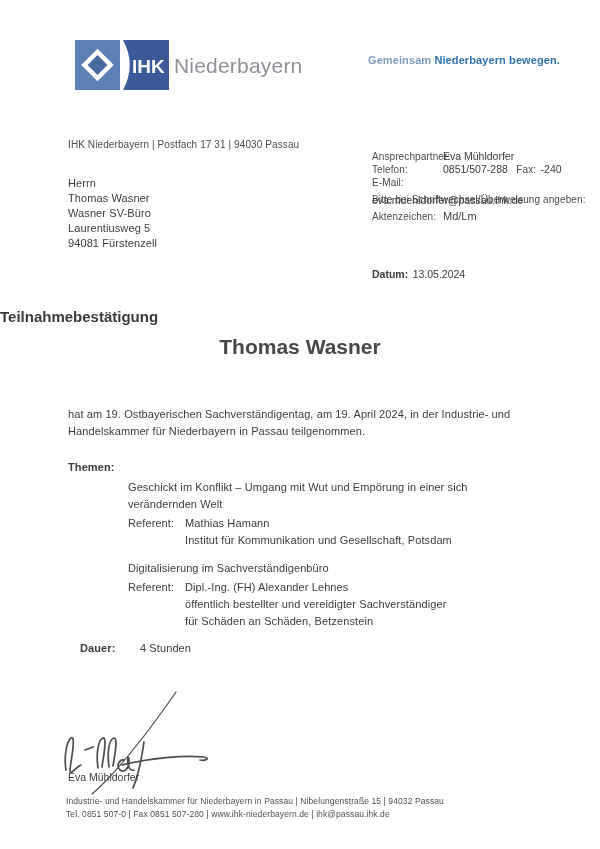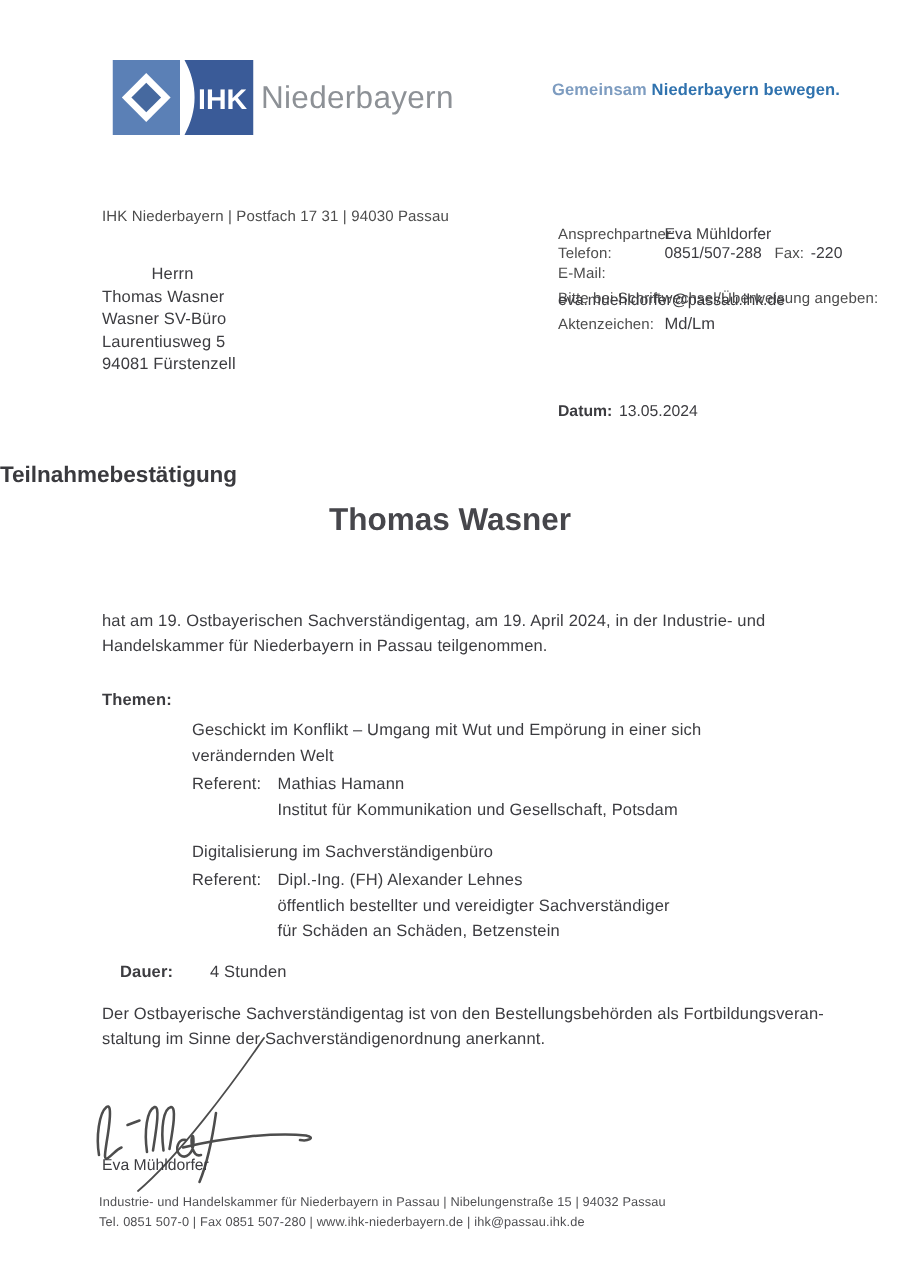--- a/index.html
+++ b/index.html
@@ -40,34 +40,34 @@
   <div class="abs" id="logo-region-text" style="left:174px; top:54px;">Niederbayern</div>
 
   <div class="abs" id="slogan" style="right:40px; top:54px; text-align:right;">
     <span style="color:#7d9cc0;">Gemeinsam</span>
     <span style="color:#2f72ae;">Niederbayern bewegen.</span>
   </div>
 
   <div class="abs small-lbl" style="left:68px; top:139px;">IHK Niederbayern | Postfach 17 31 | 94030 Passau</div>
 
   <div class="abs" style="left:68px; top:176px;">
-    <div class="body-txt" style="line-height:15px;margin-left:33px;">Herrn</div>
+    <div class="body-txt" style="line-height:15px;">Herrn</div>
     <div class="body-txt" style="line-height:15px;">Thomas Wasner</div>
     <div class="body-txt" style="line-height:15px;">Wasner SV-Büro</div>
     <div class="body-txt" style="line-height:15px;">Laurentiusweg 5</div>
     <div class="body-txt" style="line-height:15px;">94081 Fürstenzell</div>
   </div>
 
   <div class="contact-row" style="top:146px;">
     <span class="lbl small-lbl">Ansprechpartner:</span><span class="val">Eva Mühldorfer</span>
   </div>
   <div class="contact-row" style="top:159px;">
     <span class="lbl small-lbl">Telefon:</span><span class="val">0851/507-288</span>
     <span class="small-lbl" style="margin-left:4px;">Fax:</span>
-    <span class="val">-220</span>
+    <span class="val">-240</span>
   </div>
   <div class="contact-row small-lbl" style="top:194px;">Bitte bei Schriftwechsel/Überweisung angeben:</div>
   <div class="contact-row" style="top:172px;">
     <span class="lbl small-lbl">E-Mail:</span><span class="val">eva.muehldorfer@passau.ihk.de</span>
   </div>
   <div class="contact-row" style="top:206px;">
     <span class="lbl small-lbl">Aktenzeichen:</span><span class="val" style="font-size:11px;">Md/Lm</span>
   </div>
   <div class="contact-row" style="top:264px;">
     <span class="val bold">Datum:</span>
@@ -99,24 +99,20 @@
       <span class="body-txt" style="display:inline-block; width:57px;">Referent:</span><span class="body-txt">Dipl.-Ing. (FH) Alexander Lehnes</span>
     </div>
     <div class="body-txt" style="margin-left:57px;">öffentlich bestellter und vereidigter Sachverständiger</div>
     <div class="body-txt" style="margin-left:57px;">für Schäden an Schäden, Betzenstein</div>
   </div>
 
   <div class="abs" style="left:68px; top:638px;">
     <span class="body-txt bold" style="display:inline-block; width:60px;padding-left:12px;">Dauer:</span><span class="body-txt">4 Stunden</span>
   </div>
 
-  <div class="abs" style="left:68px; top:668px;">
-    <div class="body-txt">Der Ostbayerische Sachverständigentag ist von den Bestellungsbehörden als Fortbildungsveran-</div>
-    <div class="body-txt">staltung im Sinne der Sachverständigenordnung anerkannt.</div>
-  </div>
 
   <svg class="abs" style="left:52px; top:688px;" width="215" height="108" viewBox="0 0 215 108">
     <g fill="none" stroke="#4d4d4d" stroke-linecap="round" stroke-linejoin="round">
       <path d="M124,4 C102,36 66,84 40,106" stroke-width="1.2"></path>
       <path d="M14,82 C12,70 14,54 19,50 C23,47 21,62 19,74 C18,81 17,86 20,84 C23,82 26,78 29,77" stroke-width="1.7"></path>
       <path d="M33,62 L41,59" stroke-width="1.7"></path>
       <path d="M46,80 C44,66 46,52 51,50 C55,49 52,66 50,79" stroke-width="1.7"></path>
       <path d="M57,79 C55,64 57,51 62,50 C66,50 63,66 61,78" stroke-width="1.7"></path>
       <path d="M72,72 C67,71 64,78 68,82 C72,85 77,81 77,73 C77,66 75,70 76,76 C77,81 79,83 82,82" stroke-width="1.7"></path>
       <path d="M92,54 C90,68 86,88 81,100" stroke-width="1.7"></path>

